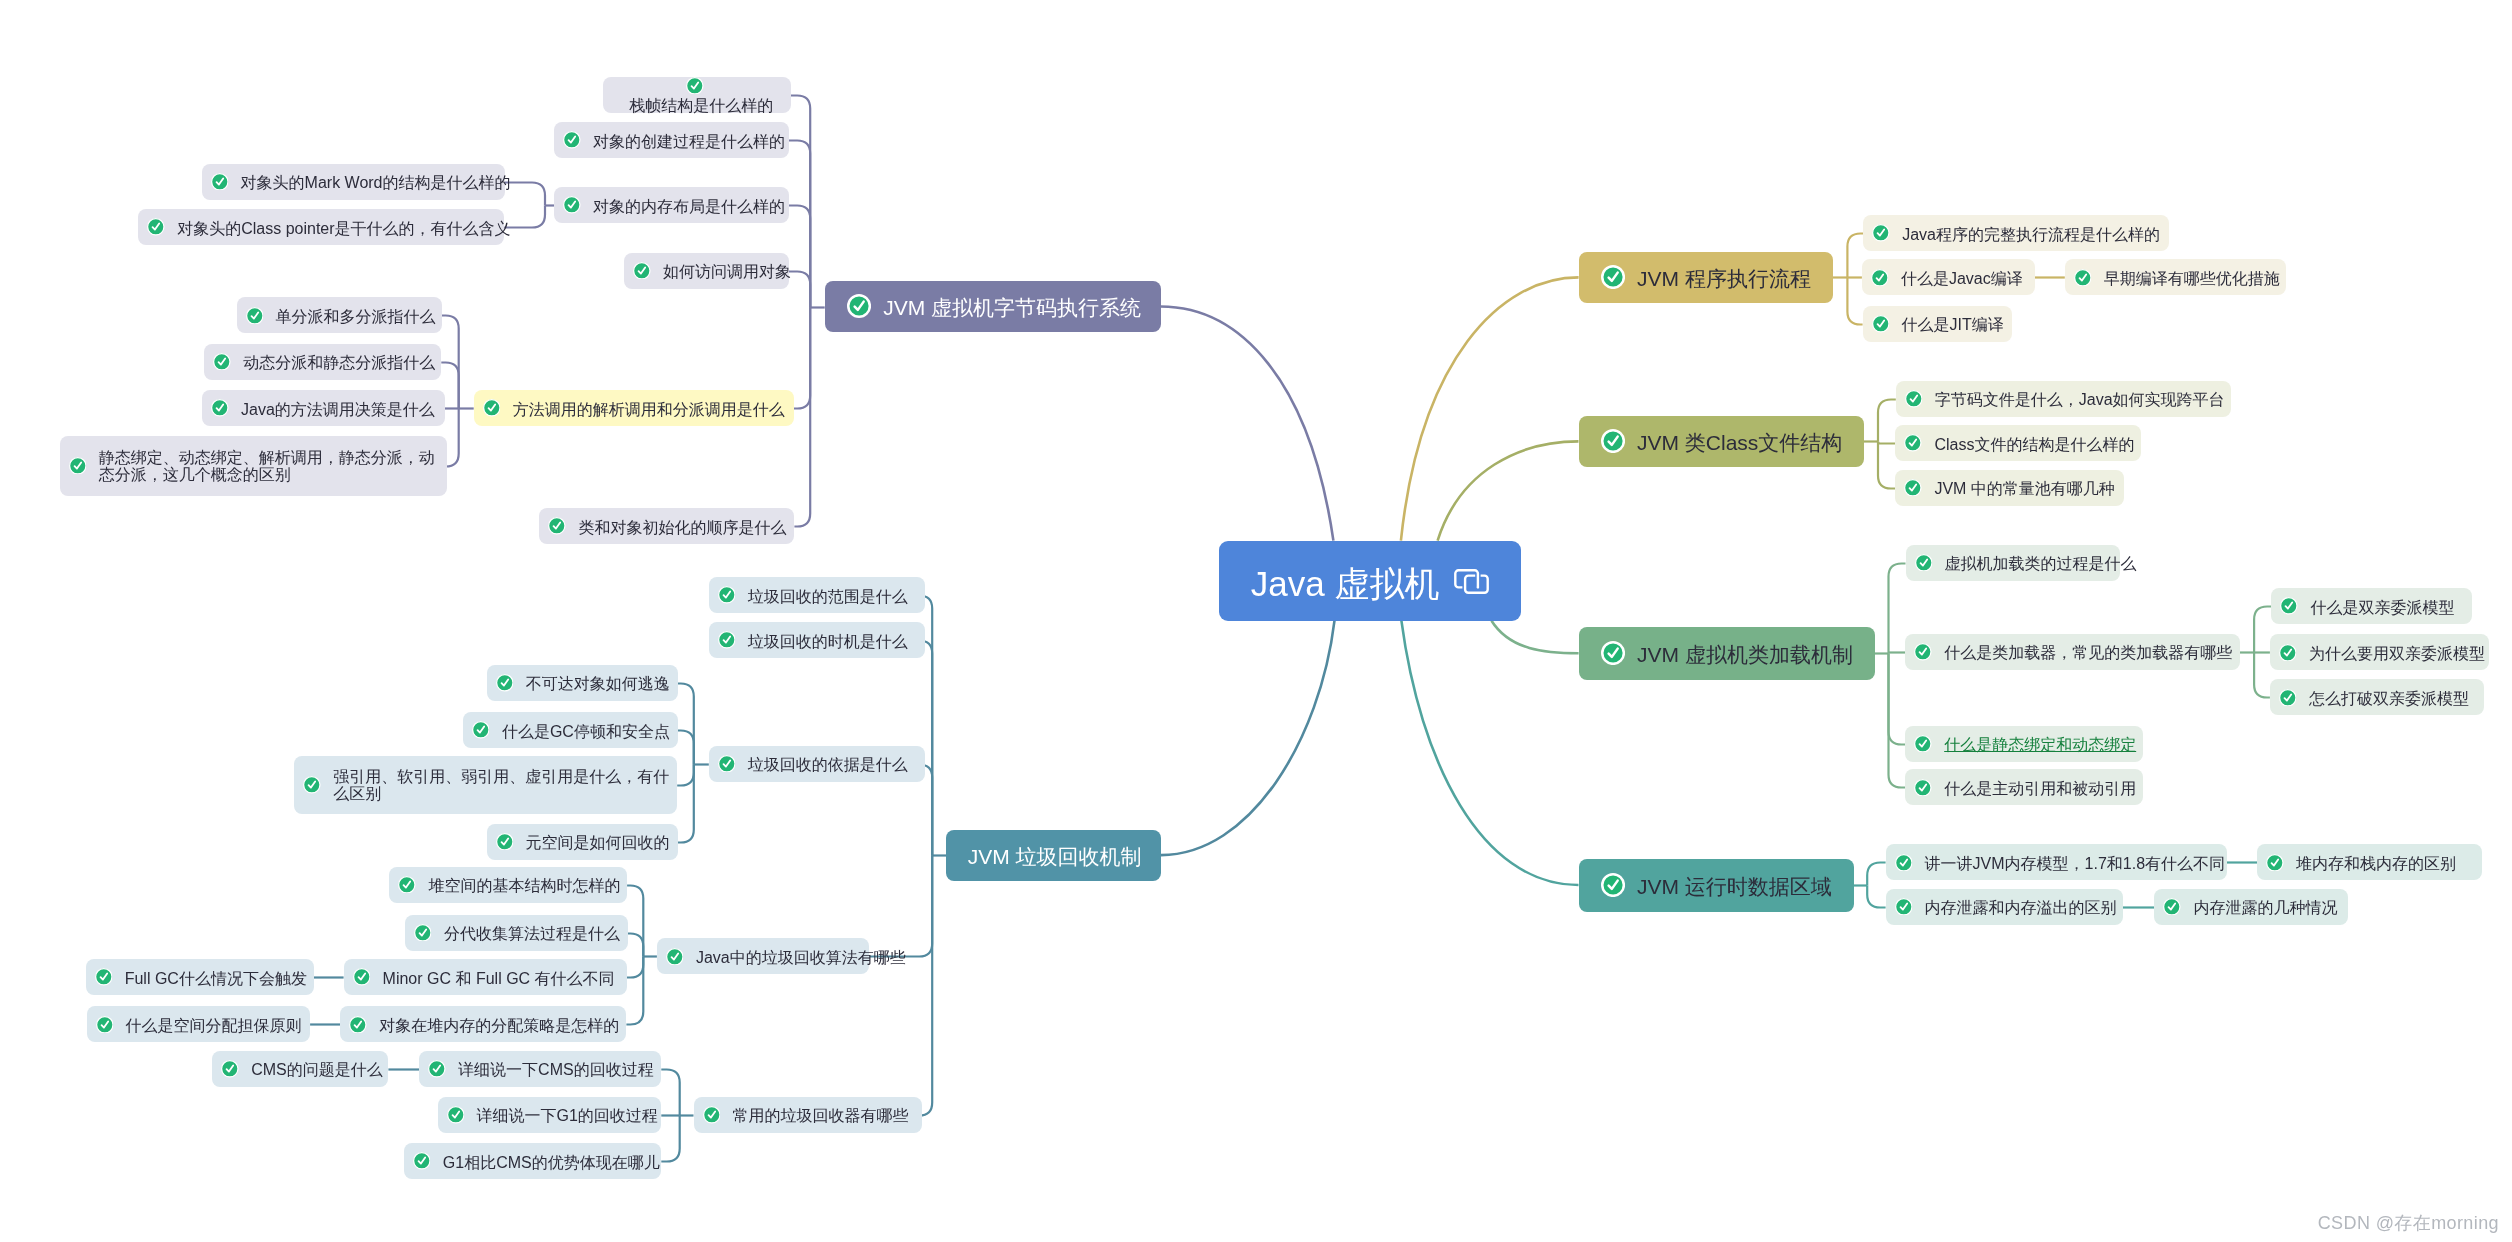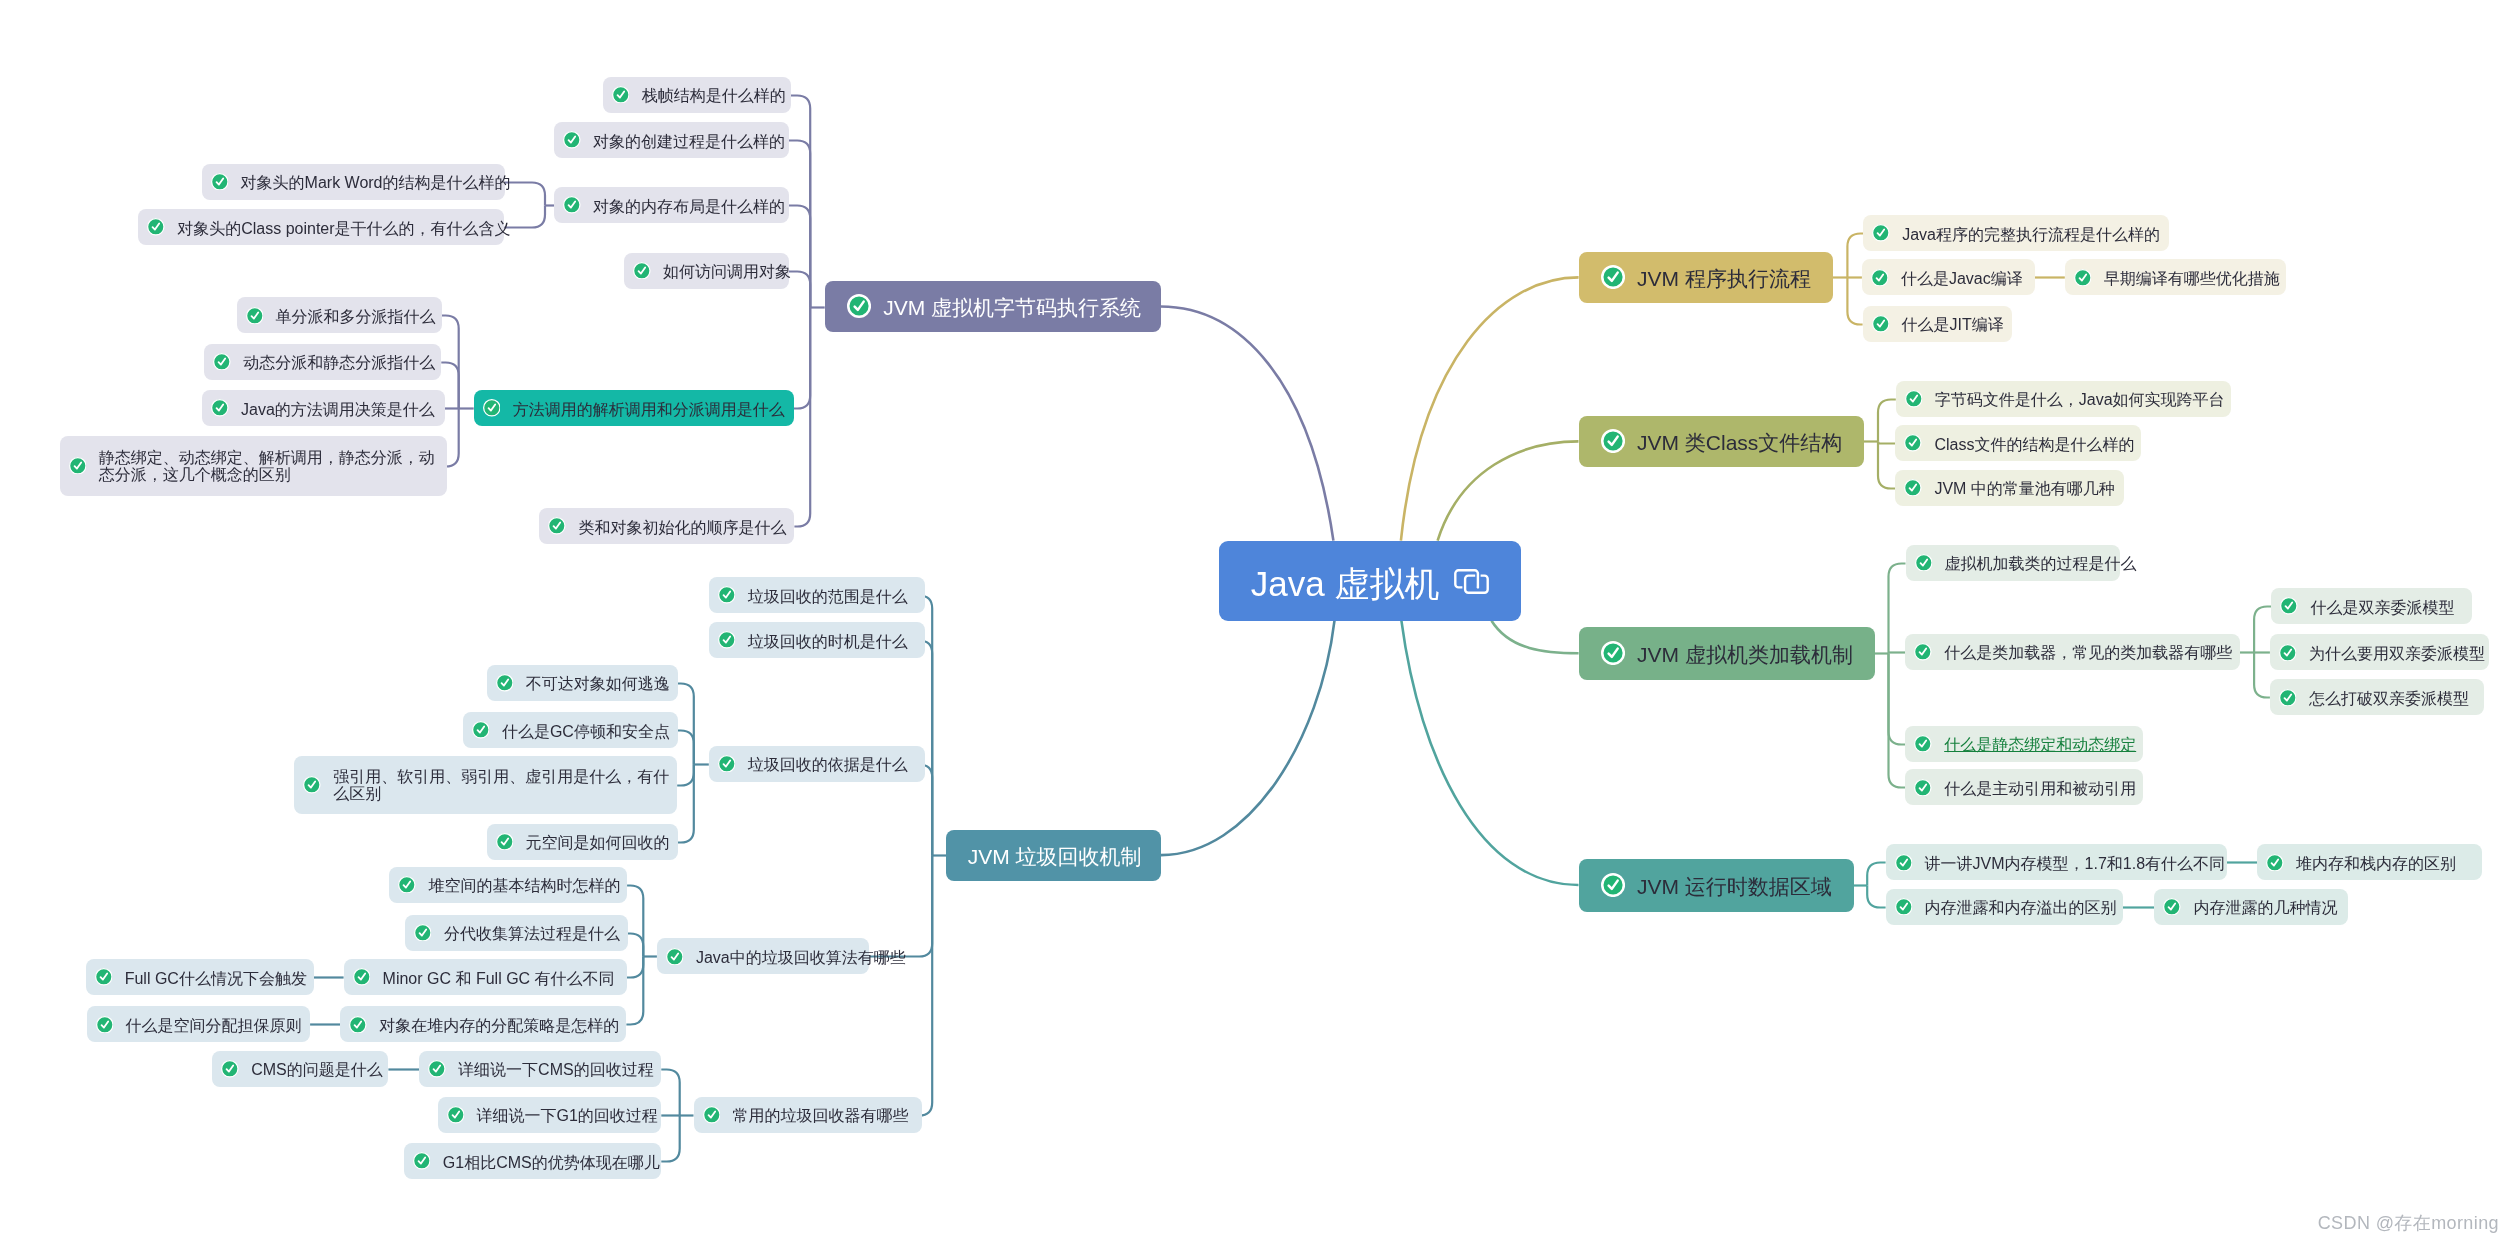--- a/index.html
+++ b/index.html
@@ -119,21 +119,21 @@
       <div class="node root" style="left: 1218.8px; top: 540.6px; width: 301.8px; height: 80.1px; background: rgb(78, 133, 218);">
         <span class="lbl" style="color: rgb(255, 255, 255);">Java 虚拟机</span>
         <span class="copyicon"><svg width="35" height="25" viewBox="0 0 35 25">
             <path d="M11.0 18.4 H4.5 a3.2 3.2 0 0 1 -3.2 -3.2 V4.5 a3.2 3.2 0 0 1 3.2 -3.2 H20.7 a3.2 3.2 0 0 1 3.2 3.2 V17.8" fill="none" stroke="#ffffff" stroke-width="2.4" stroke-linecap="round" stroke-linejoin="round"></path>
             <rect x="11.1" y="6.6" width="22.6" height="17.2" rx="3.2" ry="3.2" fill="none" stroke="#4E85DA" stroke-width="5.4"></rect>
             <rect x="11.1" y="6.6" width="22.6" height="17.2" rx="3.2" ry="3.2" fill="none" stroke="#ffffff" stroke-width="2.4"></rect>
             <path d="M23.9 5.0 V17.8" fill="none" stroke="#4E85DA" stroke-width="5.4"></path>
             <path d="M23.9 4.5 V18.4" fill="none" stroke="#ffffff" stroke-width="2.4" stroke-linecap="round"></path>
           </svg></span>
       </div>
-      <div class="node leaf" style="left: 602.8px; top: 76.6px; width: 188px; height: 36px; background: rgb(227, 227, 236);">
+      <div class="node leaf" style="left: 602.8px; top: 76.6px; width: 188px; height: 36px; background: rgb(227, 227, 236); flex-direction: column;">
         <span class="chk">
           <svg width="17.6" height="17.6" viewBox="0 0 24 24">
             <circle cx="12" cy="12" r="11.15" fill="#22B574" stroke="#ffffff" stroke-width="1.7"></circle>
             <path d="M7.6 12.5 L10.8 15.8 L16.6 7.6" fill="none" stroke="#ffffff" stroke-width="2.5" stroke-linecap="round" stroke-linejoin="round"></path>
           </svg>
         </span>
         <span class="lbl" style="color: rgb(44, 44, 58);">栈帧结构是什么样的</span>
       </div>
       <div class="node leaf" style="left: 554px; top: 122.2px; width: 235px; height: 36px; background: rgb(227, 227, 236);">
         <span class="chk">
@@ -173,21 +173,21 @@
       </div>
       <div class="node leaf" style="left: 624px; top: 252.5px; width: 165px; height: 36px; background: rgb(227, 227, 236);">
         <span class="chk">
           <svg width="17.6" height="17.6" viewBox="0 0 24 24">
             <circle cx="12" cy="12" r="11.15" fill="#22B574" stroke="#ffffff" stroke-width="1.7"></circle>
             <path d="M7.6 12.5 L10.8 15.8 L16.6 7.6" fill="none" stroke="#ffffff" stroke-width="2.5" stroke-linecap="round" stroke-linejoin="round"></path>
           </svg>
         </span>
         <span class="lbl" style="color: rgb(44, 44, 58);">如何访问调用对象</span>
       </div>
-      <div class="node leaf" style="left: 473.7px; top: 390px; width: 320px; height: 36px; background: #14b8a6;">
+      <div class="node leaf" style="left: 473.7px; top: 390px; width: 320px; height: 36px; background: #fef9c3;">
         <span class="chk">
           <svg width="17.6" height="17.6" viewBox="0 0 24 24">
             <circle cx="12" cy="12" r="11.15" fill="#22B574" stroke="#ffffff" stroke-width="1.7"></circle>
             <path d="M7.6 12.5 L10.8 15.8 L16.6 7.6" fill="none" stroke="#ffffff" stroke-width="2.5" stroke-linecap="round" stroke-linejoin="round"></path>
           </svg>
         </span>
         <span class="lbl" style="color: rgb(44, 44, 58);">方法调用的解析调用和分派调用是什么</span>
       </div>
       <div class="node leaf" style="left: 236.5px; top: 297.3px; width: 205px; height: 36px; background: rgb(227, 227, 236);">
         <span class="chk">

